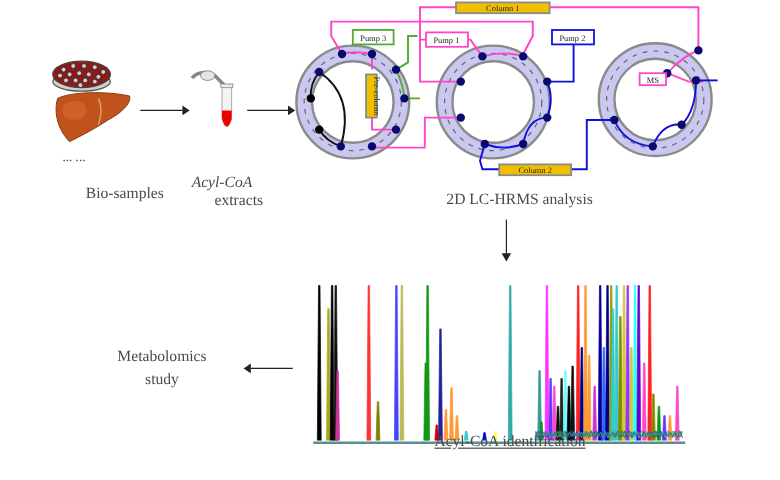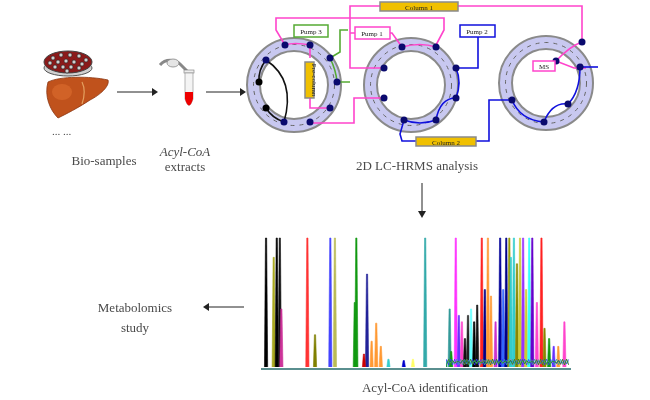--- a/index.html
+++ b/index.html
@@ -255,17 +255,17 @@
       <path d="M446.6 367 L446.6 364.5954090445075 L448.6 359.8752529785998 L450.6 363.51299411544915 L452.6 361.19922706900127 L454.6 362.03537752926337 L456.6 362.7323670682992 L458.6 360.5485201548638 L460.6 364.07420911338716 L462.6 359.4407966014269 L464.6 364.87425732698 L466.6 359.001549821108 L468.6 364.9235351000048 L470.6 359.3455132776375 L472.6 364.20917083080747 L474.6 360.38284198971445 L476.6 362.9177600521115 L478.6 361.8425804910795 L480.6 361.38662574129063 L482.6 363.3434377583107 L484.6 360.0157078655541 L486.6 364.49338233995326 L488.6 359.1630970550932 L490.6 364.99204293936526 L492.6 359.0514995331099 L494.6 364.7091669050529 L496.6 359.71006513248767 L498.6 363.7186428770184 L500.6 360.9667732131304 L502.6 362.27920070312166 L504.6 362.4933653165794 L506.6 360.7668299041776 L508.6 363.89108792298885 L510.6 359.5765693239135 L512.6 364.7948488719754 L514.6 359.0193210001694 L516.6 364.96858126741614 L518.6 359.24064099210426 L520.6 364.36690533560676 L522.6 360.182719406953 L524.6 363.14698184992795 L526.6 361.59948063418307 L528.6 361.62746094800184 L530.6 363.12085953009114 L532.6 360.205249116343 L534.6 364.34946429080907 L536.6 359.25183522388886 L538.6 364.96437718610053 L540.6 359.01625576481956 L542.6 364.8049798812832 L544.6 359.56004527628795 L546.6 363.91290775243806 L548.6 360.74116320845536 L550.6 362.5211745171978 L552.6 362.25109562905413 L554.6 360.9933078821337 L556.6 363.6954406110199 L558.6 359.7283942811467 L560.6 364.6969279954613 L562.6 359.05683549579544 L564.6 364.99396425079675 L566.6 359.154046051569 L568.6 364.5089620162182" fill="none" stroke="#ff44cc" stroke-width="0.8"></path>
       <path d="M446.6 367 L446.6 359.5517905419414 L448.6 364.80999697057325 L450.6 359.0148094734506 L452.6 364.96215664057326 L454.6 359.2575751540624 L456.6 364.3405861281017 L458.6 360.216675969487 L460.6 363.10764277086525 L462.6 361.6415899727208 L464.6 361.58537756228685 L466.6 363.16012247404717 L468.6 360.1714138155539 L470.6 364.3756251621494 L472.6 359.23508595842134 L474.6 364.97060263392206 L476.6 359.02096752688334 L478.6 364.7896437873674 L480.6 359.58498732998197 L482.6 363.88001598149225 L484.6 360.77982056416346 L486.6 362.47931856488657 L488.6 362.29337079143227 L490.6 360.9534207332888 L492.6 363.73029109546314 L494.6 359.70089465925133 L496.6 364.71525068050806 L498.6 359.0489064401179 L500.6 364.99097315914577 L502.6 359.16775867125057 L504.6 364.48543843602187 L506.6 360.02640655332243 L508.6 363.3306947182472 L510.6 361.4005669497247 L512.6 361.82836686090997 L514.6 362.93130226759365 L516.6 360.37087044098104 L518.6 364.21877675868103 L520.6 359.33891083895867 L522.6 364.9266956236941 L524.6 359.00204108260596 L526.6 364.87014690183395 L528.6 359.44825324313285 L530.6 364.0639014030854 L532.6 360.5609944645367 L534.6 362.7185544985098 L536.6 362.04961115460486 L538.6 361.18551755228276 L540.6 363.5252691620766 L542.6 359.8652275095315 L544.6 364.60251920863016 L546.6 359.10255075635473 L548.6 364.9999781750638 L550.6 359.0967022887862 L552.6 364.61382778437934 L554.6 359.84920975591007 L556.6 363.5449324568282 L558.6 361.1635144302523 L560.6 362.07249301707367 L562.6 362.69631333398485 L564.6 360.581118037395 L566.6 364.04723169987506 L568.6 359.46036214814376" fill="none" stroke="#3333ff" stroke-width="0.8"></path>
       <path d="M446.6 367 L446.6 361.4422201978443 L448.6 361.78600432137796 L450.6 362.97156107277885 L452.6 360.3353887003354 L454.6 364.24712531894704 L456.6 359.3195779059495 L458.6 364.93572915280913 L460.6 359.00390681637305 L462.6 364.85750579665114 L464.6 359.4708303046516 L466.6 364.0328875837281 L468.6 360.5983856120173 L470.6 362.67726893026196 L472.6 362.092049632648 L474.6 361.14474423279495 L476.6 363.56166982720595 L478.6 359.8356166345078 L480.6 364.6233740244079 L482.6 359.0918368349772 L484.6 364.99983975893247 L486.6 359.10768385109503 L488.6 364.5927322913271 L490.6 359.87901836271016 L492.6 363.50839013552473 L494.6 361.20436392382953 L496.6 362.0300489052605 L498.6 362.7375336215808 L500.6 360.54385875011775 L502.6 364.07805583547264 L504.6 359.4380199982542 L506.6 364.8757794347524 L508.6 359.00138328219407 L510.6 364.9223350112743 L512.6 359.34800030378256 L514.6 364.2055620147741 L516.6 360.38733295720624 L518.6 362.91268514963684 L520.6 361.8479023366677 L522.6 361.3814103423736 L524.6 363.34820038921566 L526.6 360.0117142585694 L528.6 364.49634173307754 L530.6 359.16136839023045 L532.6 364.99242608637076 L534.6 359.0524873463078 L536.6 364.7068737260186 L538.6 359.7135114019809 L540.6 363.71427236181825 L542.6 360.9717777560295 L544.6 362.2738944522628 L546.6 362.4986209211597 L548.6 360.7619739370181 L550.6 363.8952217989546 L552.6 359.5734320434489 L554.6 364.79678123017527 L556.6 359.01872187980405 L558.6 364.96780736618905 L560.6 359.24273652508475 L562.6 364.36362732183784 L564.6 360.186962229547 L566.6 363.1420559572669 L568.6 361.6047624998325" fill="none" stroke="#33aaaa" stroke-width="0.8"></path>
       <path d="M446.6 367 L446.6 364.9124460583726 L448.6 359.36811027881333 L450.6 364.17656639265084 L452.6 360.4232888122989 L454.6 362.87215666032796 L456.6 361.89031222199867 L458.6 361.3399352307115 L460.6 363.38598662986834 L462.6 359.9801260318962 L464.6 364.5196343733335 L466.6 359.147918051904 L468.6 364.995140971682 L470.6 359.06068819221025 L472.6 364.68830171471507 L474.6 359.7412213300001 L476.6 363.6792645564709 L478.6 361.0117587938823 L480.6 362.23159506734345 L482.6 362.5404298210821 L484.6 360.7234317841804 L486.6 363.92793786643546 L488.6 359.548714526469 L490.6 364.8118588641767 L492.6 359.01428533818176 L494.6 364.9613082130309 L496.6 359.2597398057602 L498.6 364.3372489929461 L500.6 360.2209639902629 L502.6 363.10268860454886 L504.6 361.6468813100252 L506.6 361.58010041791846 L508.6 363.16503500401745 L510.6 360.1671921097298 L512.6 364.37887570729976 L514.6 359.2330224218928 L516.6 364.97134213554386 L518.6 359.0216011657491 L520.6 364.78767908392524 L522.6 359.5881526345899 L524.6 363.8758602633866 L526.6 360.7846907410623 L528.6 362.47405732654545 L530.6 362.29867372597124 L532.6 360.9484282365746 L534.6 363.7346416345236 L536.6 359.6974749693647 L538.6 364.71751244145076 L540.6 359.0479527972217 L542.6 364.99055535866 L544.6 359.16952017165585 L546.6 364.4824502056916 L548.6 360.03042308428184 L550.6 363.3259165988335 L552.6 361.40578937319145 L554.6 361.8230469211862 L556.6 362.93636646034537 L558.6 360.36639827590596 L560.6 364.22235992815223 L562.6 359.3364546004968 L564.6 364.927861828034 L566.6 359.00224235257207 L568.6 364.86859152261525" fill="none" stroke="#119911" stroke-width="0.8"></path>
     </g>
 </svg>
 
 <div class="lbl" style="left:52px;top:124px;font-size:11px;">... ...</div>
 <div class="lbl" style="left:38px;top:153px;width:72px;margin-left:30px;">Bio-samples</div>
 <div class="lbl" style="left:145px;top:144px;width:80px;font-style:italic;">Acyl-CoA</div>
-<div class="lbl" style="left:145px;top:159px;width:80px;">extracts</div>
-<div class="lbl" style="left:332px;top:158px;width:170px;">2D LC-HRMS analysis</div>
-<div class="lbl" style="left:335px;top:380px;width:180px;">Acyl-CoA identification</div>
-<div class="lbl" style="left:90px;top:300px;width:90px;">Metabolomics</div>
-<div class="lbl" style="left:90px;top:320px;width:90px;">study</div>
+<div class="lbl" style="left:159px;top:159px;width:80px;">extracts</div>
+<div class="lbl" style="left:348px;top:158px;width:170px;">2D LC-HRMS analysis</div>
+<div class="lbl" style="left:335px;top:360px;width:180px;text-decoration:underline;">Acyl-CoA identification</div>
+<div class="lbl" style="left:90px;top:289px;width:90px;">Metabolomics</div>
+<div class="lbl" style="left:90px;top:308px;width:90px;">study</div>
 
 </body></html>

